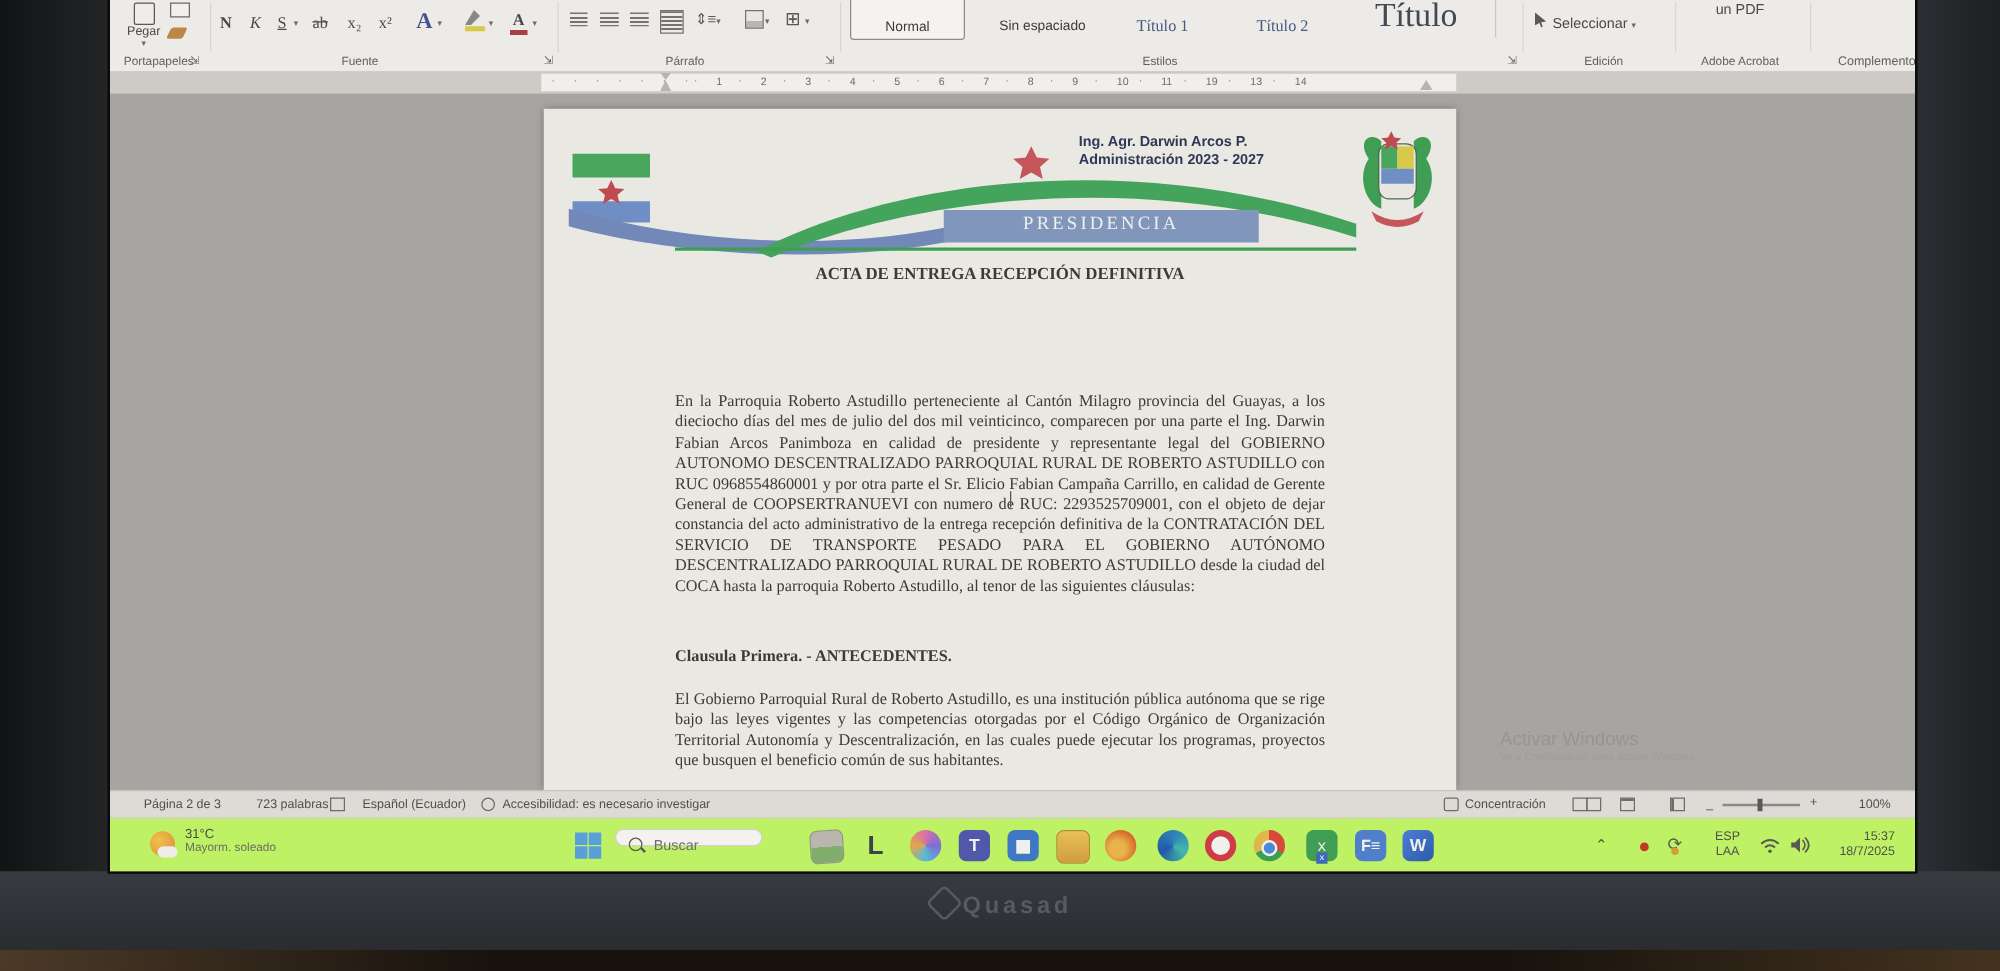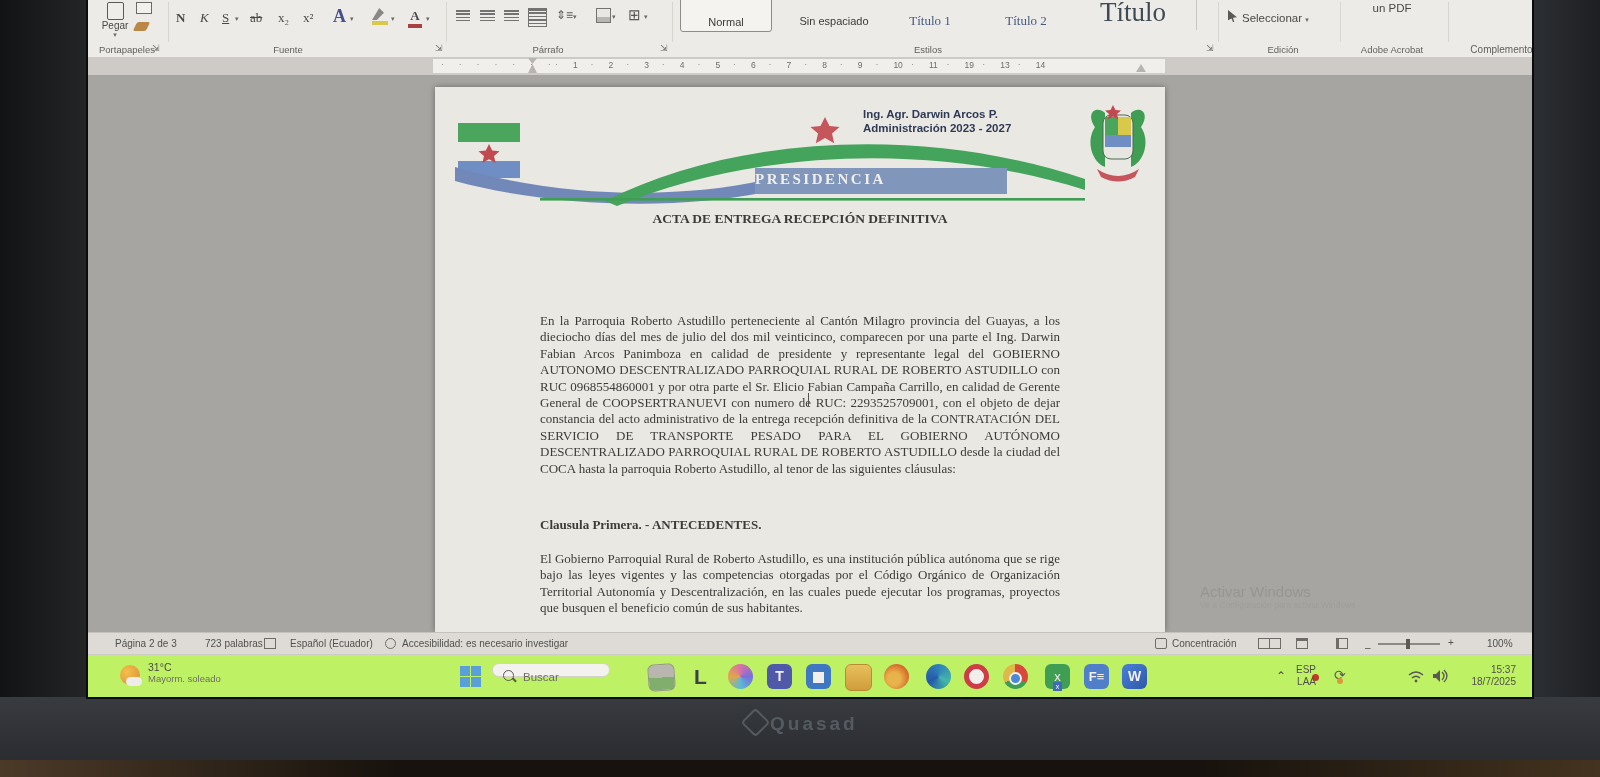--- a/index.html
+++ b/index.html
@@ -210,21 +210,21 @@
         <rect x="683" y="30" width="13" height="18" fill="#d9c94a"></rect>
         <rect x="670" y="48" width="26" height="12" fill="#6f8fc4"></rect>
         <path d="M678 18 l2.5 5 5.5 .5 -4 3.6 1.2 5.4 -5.2 -2.9 -5.2 2.9 1.2 -5.4 -4 -3.6 5.5 -.5z" fill="#c04a50"></path>
         <path d="M662 82 q21 14 42 0 l-4 8 q-17 9 -34 0 Z" fill="#c4565c"></path>
       </svg>
 
       <div class="abs" style="left:428px;top:20px;width:170px;font-size:11.5px;font-weight:bold;color:#2e3a55;line-height:14px">
         <div>Ing. Agr. Darwin Arcos P.</div>
         <div>Administración 2023 - 2027</div>
       </div>
-      <div class="abs serif" style="left:320px;top:84px;width:252px;text-align:left;font-size:15px;font-weight:bold;color:#f1efec;letter-spacing:2.5px">PRESIDENCIA</div>
+      <div class="abs serif" style="left:320px;top:84px;width:252px;text-align:center;font-size:15px;font-weight:normal;color:#f1efec;letter-spacing:2.5px">PRESIDENCIA</div>
 
       <div class="abs serif" style="left:65px;top:124px;width:600px;text-align:center;font-size:13.5px;font-weight:bold">ACTA DE ENTREGA RECEPCIÓN DEFINITIVA</div>
       <div class="abs serif doc-p" style="left:105px;top:226px;width:520px">En la Parroquia Roberto Astudillo perteneciente al Cantón Milagro provincia del Guayas, a los dieciocho días del mes de julio del dos mil veinticinco, comparecen por una parte el Ing. Darwin Fabian Arcos Panimboza en calidad de presidente y representante legal del GOBIERNO AUTONOMO DESCENTRALIZADO PARROQUIAL RURAL DE ROBERTO ASTUDILLO con RUC 0968554860001 y por otra parte el Sr. Elicio Fabian Campaña Carrillo, en calidad de Gerente General de COOPSERTRANUEVI con numero de RUC: 2293525709001, con el objeto de dejar constancia del acto administrativo de la entrega recepción definitiva de la CONTRATACIÓN DEL SERVICIO DE TRANSPORTE PESADO PARA EL GOBIERNO AUTÓNOMO DESCENTRALIZADO PARROQUIAL RURAL DE ROBERTO ASTUDILLO desde la ciudad del COCA hasta la parroquia Roberto Astudillo, al tenor de las siguientes cláusulas:</div>
       <div class="abs" style="left:373px;top:306px;width:1px;height:13px;background:#55544f"></div>
       <div class="abs serif" style="left:105px;top:430px;font-size:13px;font-weight:bold">Clausula Primera. - ANTECEDENTES.</div>
       <div class="abs serif doc-p" style="left:105px;top:464px;width:520px">El Gobierno Parroquial Rural de Roberto Astudillo, es una institución pública autónoma que se rige bajo las leyes vigentes y las competencias otorgadas por el Código Orgánico de Organización Territorial Autonomía y Descentralización, en las cuales puede ejecutar los programas, proyectos que busquen el beneficio común de sus habitantes.</div>
     </div>
 
     <div class="abs" style="left:1112px;top:508px">
       <div class="wm1">Activar Windows</div>
@@ -283,21 +283,21 @@
     <div class="tbicon" style="left:838px;border-radius:50%;background:conic-gradient(#2e7fb8,#44b8a8,#2459a8,#2e7fb8)"></div>
     <div class="tbicon" style="left:876px;border-radius:50%;border:5px solid #cf3c47;width:15px;height:15px;background:#f1efec"></div>
     <div class="tbicon" style="left:915px;border-radius:50%;background:conic-gradient(#d8493c 120deg,#3f9e53 120deg 240deg,#e0b84a 240deg)"><span style="display:inline-block;width:9px;height:9px;margin-top:8px;border-radius:50%;background:#4a88d8;border:2px solid #f1efec"></span></div>
     <div class="tbicon" style="left:957px;background:#3f9e53;color:#f1efec;font-size:13px;line-height:25px">x<span style="position:absolute;left:8px;bottom:-2px;width:9px;height:9px;background:#3f6ab5;color:#fff;font-size:7px;line-height:9px">x</span></div>
     <div class="tbicon" style="left:996px;background:#4f7fc9;color:#f1efec;font-weight:bold;font-size:13px;line-height:25px">F≡</div>
     <div class="tbicon" style="left:1034px;background:linear-gradient(135deg,#4a7fd8,#2e5aa8);color:#f1efec;font-weight:bold;font-size:14px;line-height:25px">W</div>
 
     <div class="abs tray" style="left:1188px;top:14px;font-size:12px">⌃</div>
     <div class="abs" style="left:1224px;top:19px;width:7px;height:7px;border-radius:50%;background:#c0392b"></div>
     <div class="abs tray" style="left:1246px;top:12px;font-size:14px;color:#5a5956">⟳<span style="position:absolute;left:3px;top:11px;width:6px;height:6px;border-radius:50%;background:#d89b3a"></span></div>
-    <div class="abs tray" style="left:1208px;top:9px;line-height:12px;text-align:right">
+    <div class="abs tray" style="left:1284px;top:9px;line-height:12px;text-align:center">
       <div>ESP</div>
       <div>LAA</div>
     </div>
     <div class="abs" style="left:1320px;top:15px">
       <svg width="16" height="13">
           <path d="M1 5 Q8 -1 15 5" fill="none" stroke="#5a5956" stroke-width="1.6"></path>
           <path d="M4 8 Q8 4.5 12 8" fill="none" stroke="#5a5956" stroke-width="1.6"></path>
           <circle cx="8" cy="11" r="1.4" fill="#5a5956"></circle>
         </svg>
     </div>

